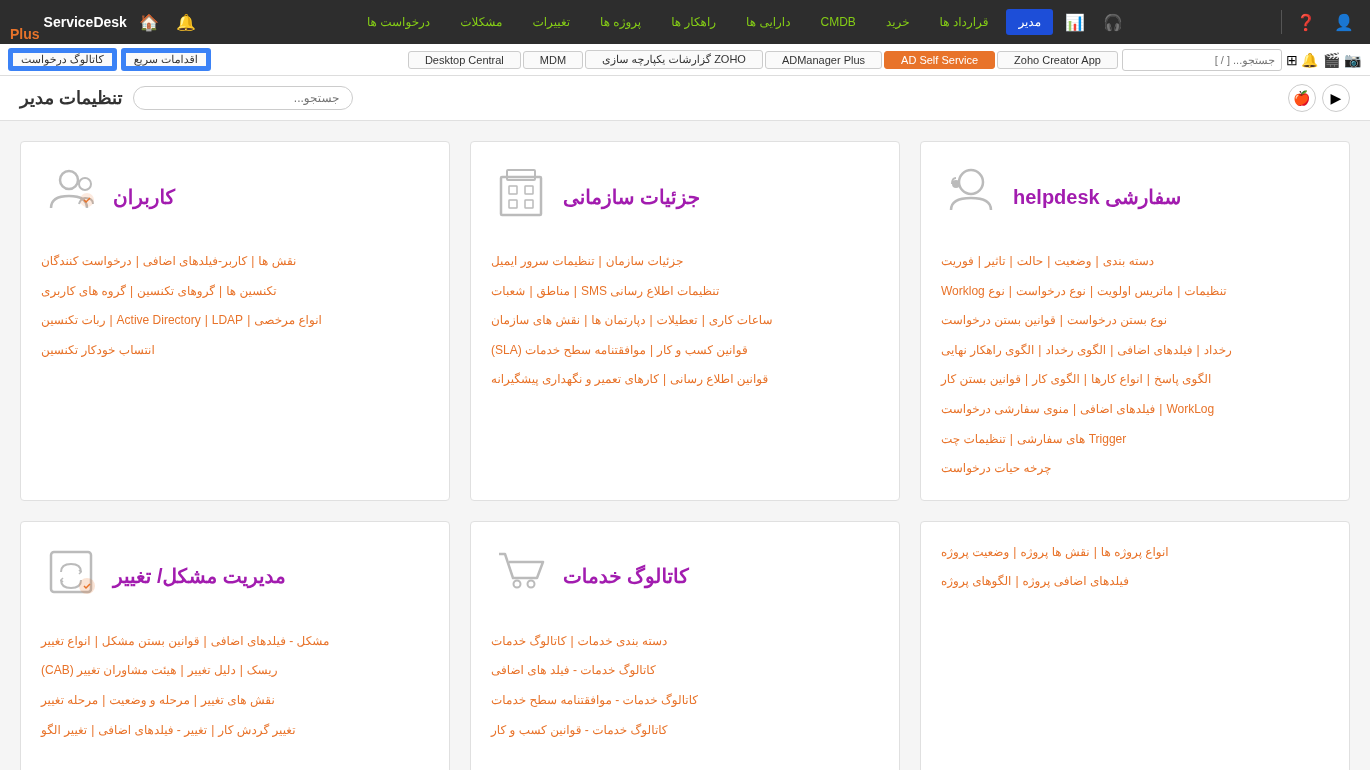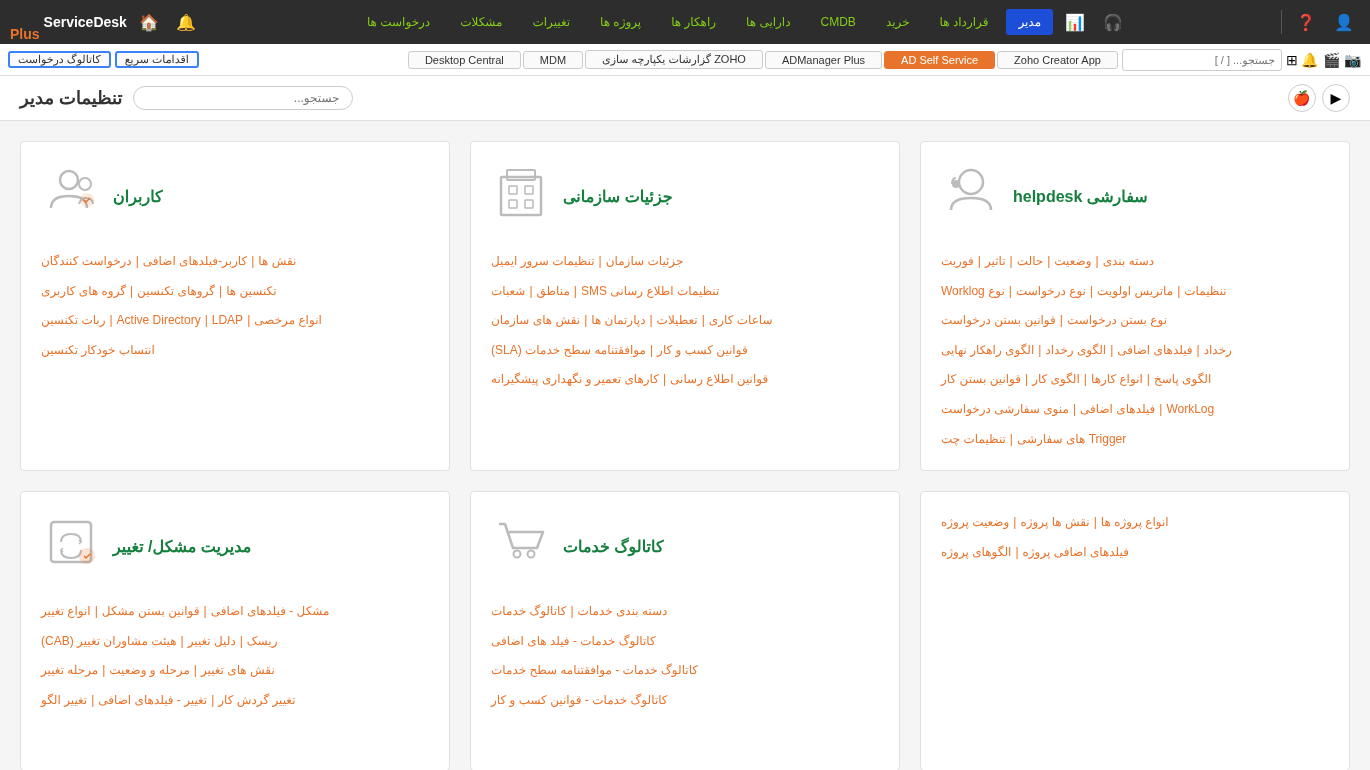--- a/index.html
+++ b/index.html
@@ -101,21 +101,21 @@
     .bookmark-right {
       display: flex;
       align-items: center;
       gap: 4px;
       flex: 0 0 auto;
     }
     .quick-action {
       font-size: 11px;
       color: #333;
       padding: 0 8px;
-      border: 2px solid #3b82f6;
+      border: 5px solid #3b82f6;
       border-radius: 3px;
       background: #fafafa;
       cursor: pointer;
     }
 
     
     .page-header {
       background: #fff;
       border-bottom: 1px solid #e0e0e0;
       padding: 8px 20px;
@@ -170,23 +170,23 @@
       min-height: 280px;
     }
     .section-header {
       display: flex;
       align-items: center;
       justify-content: flex-end;
       margin-bottom: 20px;
       gap: 12px;
     }
     .section-title {
-      font-size: 16px;
+      font-size: 20px;
       font-weight: bold;
-      color: #15803d;
+      color: #a21caf;
     }
     .section-icon {
       font-size: 40px;
       color: #ccc;
     }
     .section-icon svg {
       width: 60px;
       height: 60px;
     }
     .section-links {
@@ -343,20 +343,23 @@
           <span class="link-sep">|</span>
           <a class="link-item">فیلدهای اضافی</a>
           <span class="link-sep">|</span>
           <a class="link-item">منوی سفارشی درخواست</a>
         </div>
         <div class="link-row">
           <a class="link-item">Trigger های سفارشی</a>
           <span class="link-sep">|</span>
           <a class="link-item">تنظیمات چت</a>
         </div>
+        <div class="link-row">
+          <a class="link-item">چرخه حیات درخواست</a>
+        </div>
       </div>
     </div>
 
     <div class="section-card">
       <div class="section-header">
         <span class="section-title">جزئیات سازمانی</span>
         <div class="section-icon">
           <svg viewBox="0 0 60 60" fill="none" xmlns="http://www.w3.org/2000/svg">
             <rect x="10" y="15" width="40" height="38" rx="1" stroke="#bbb" stroke-width="2.5"></rect>
             <rect x="16" y="8" width="28" height="10" rx="1" stroke="#bbb" stroke-width="2"></rect>

